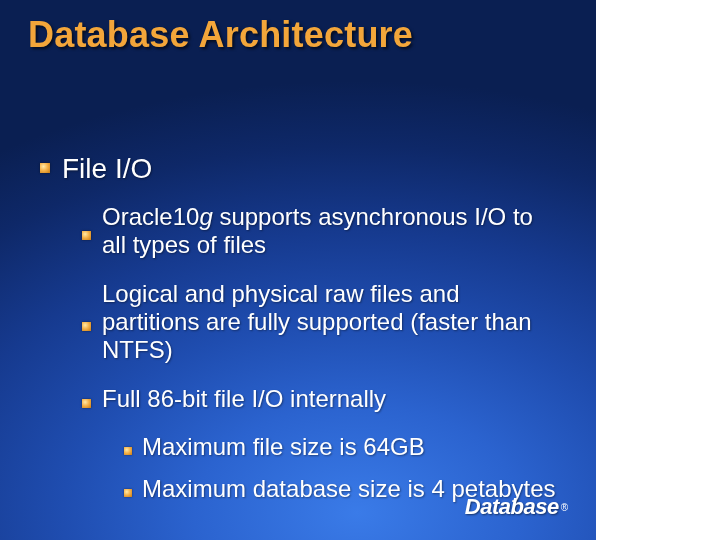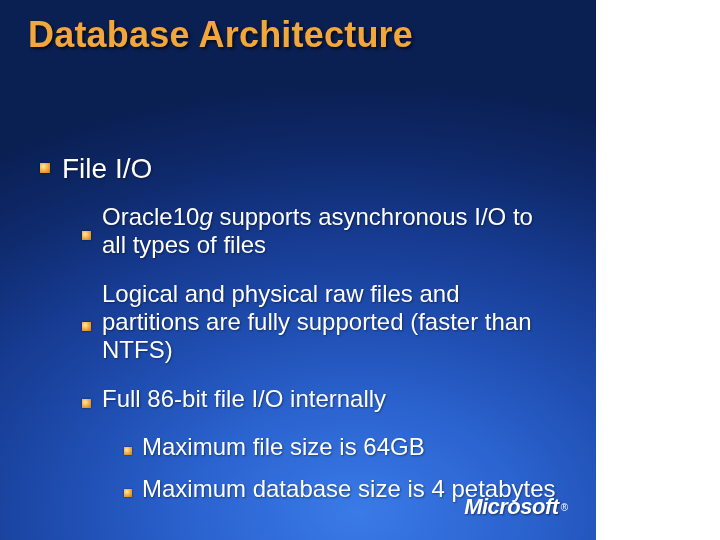--- a/index.html
+++ b/index.html
@@ -137,17 +137,17 @@
     </div>
 
     <div class="l3">
       <div class="bullet"></div>
       <div>Maximum database size is 4 petabytes</div>
     </div>
 
   </div>
 
   <div class="logo">
-    <span class="logo-text">Microsoft</span>
+    <span class="logo-text">Database</span>
       <span class="logo-r">®</span>
   </div>
 
 </div>
 
 </body></html>

